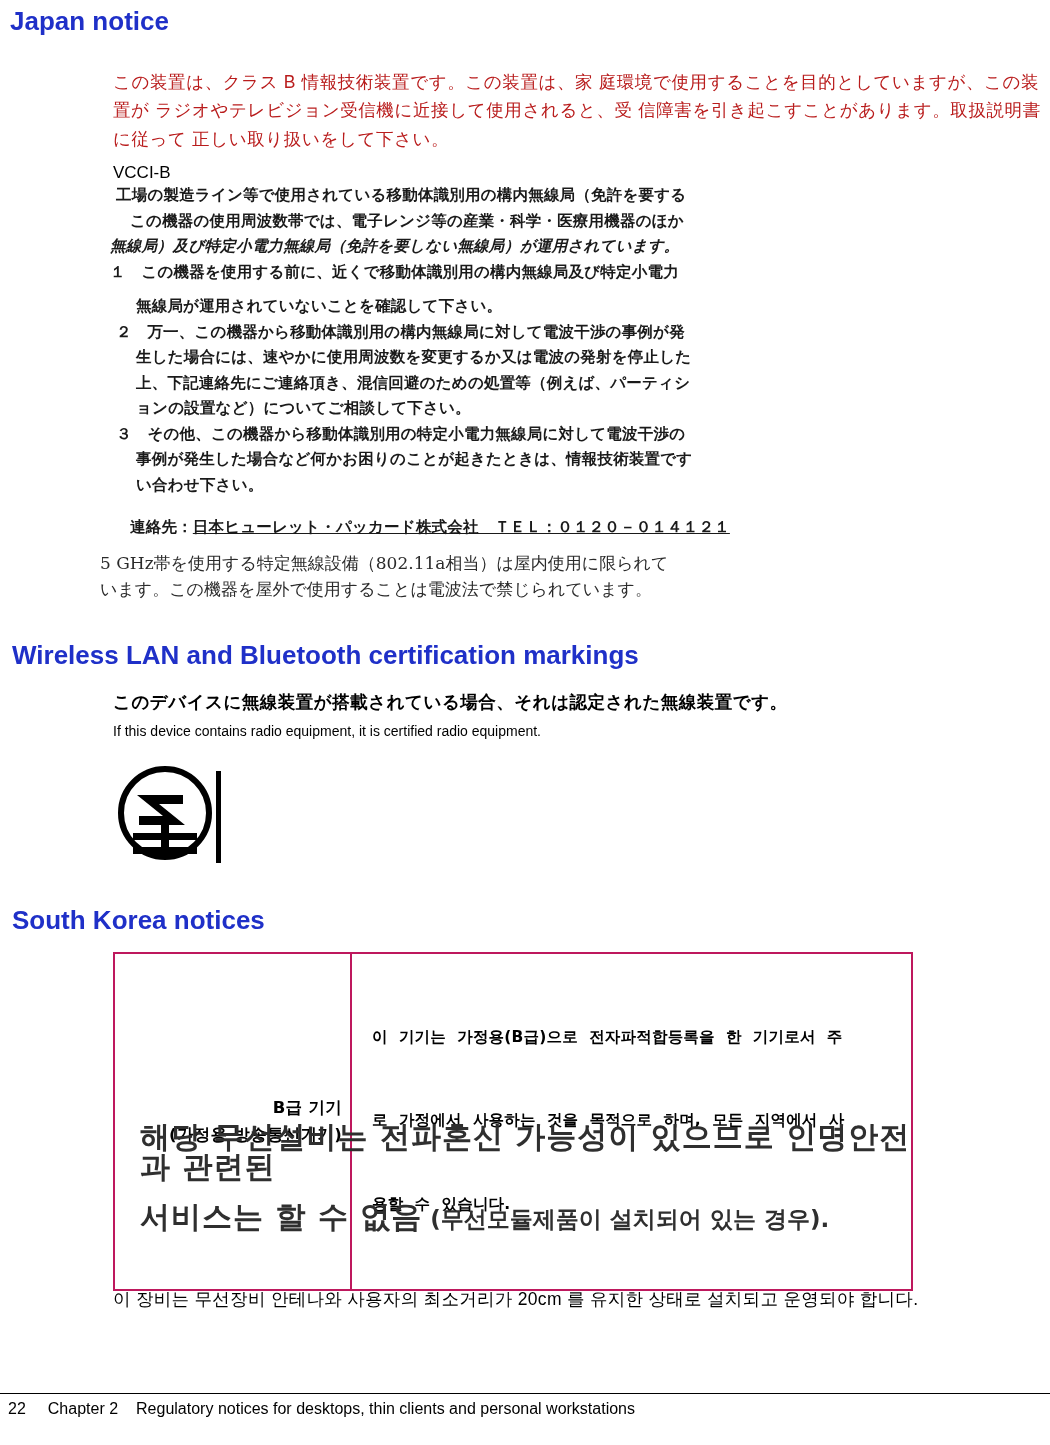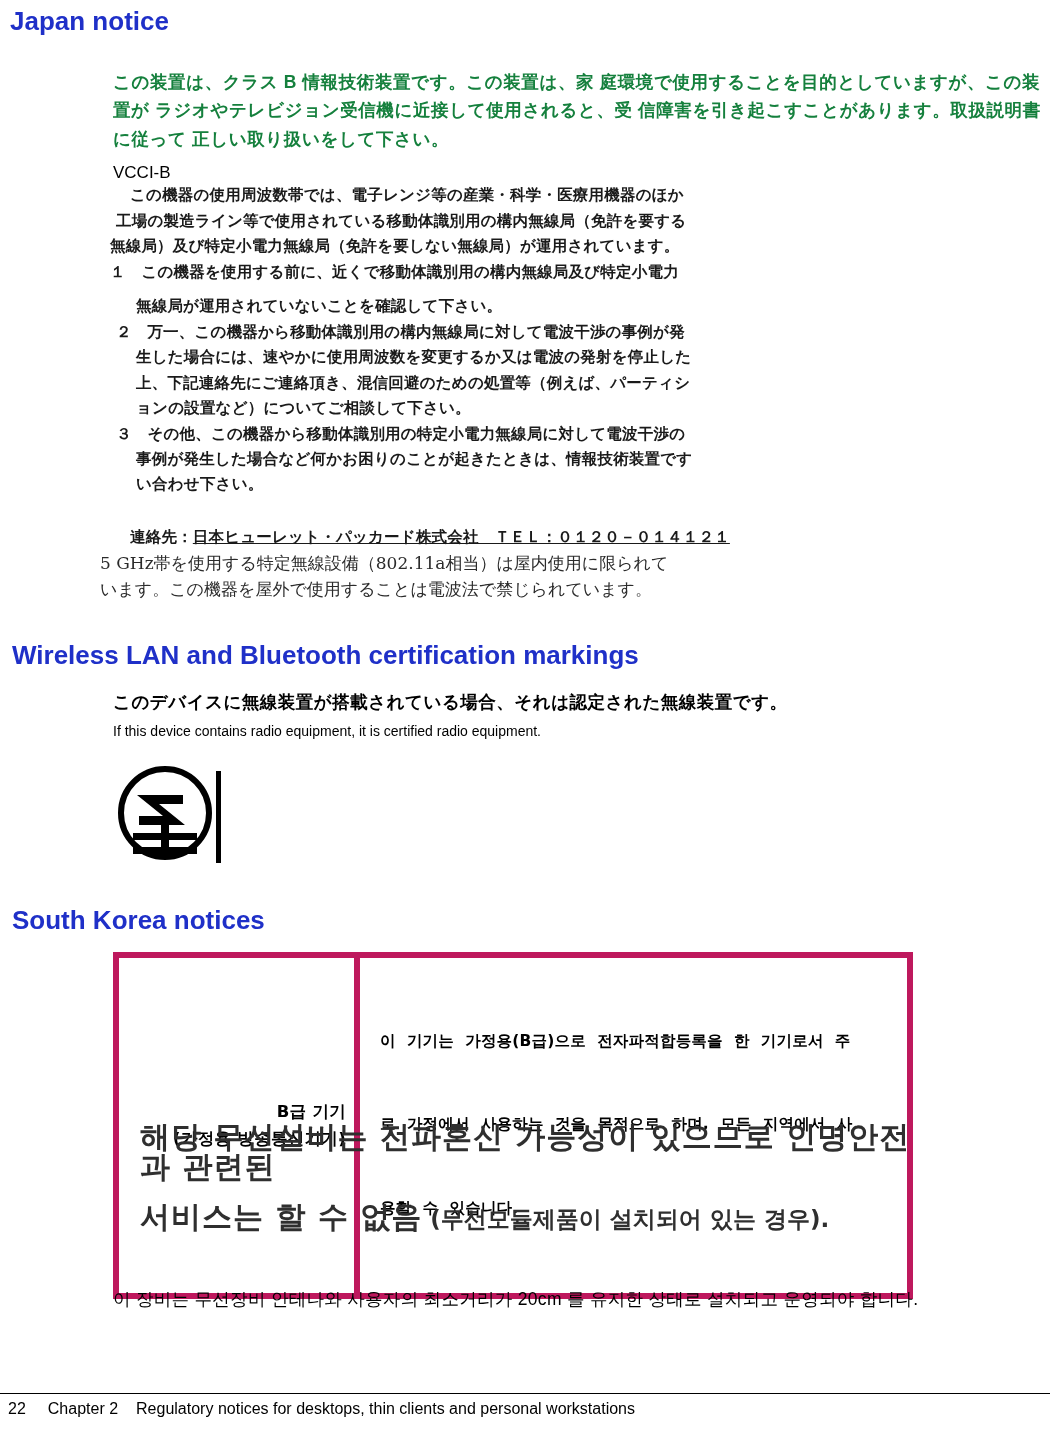--- a/index.html
+++ b/index.html
@@ -50,22 +50,21 @@
 
   
   .jp-para {
     position: absolute;
     left: 113px;
     top: 68px;
     width: 930px;
     font-size: 17.5px;
     line-height: 1.62;
     letter-spacing: 0.6px;
-    color: #15803d;
-    font-weight: bold;
+    color: #b91c1c;
   }
   .vcci {
     position: absolute;
     left: 113px;
     top: 163px;
     font-size: 17px;
     color: #000;
   }
 
   
@@ -79,30 +78,30 @@
   .scan-line {
     font-size: 15.5px;
     font-weight: bold;
     line-height: 1.0;
     letter-spacing: 0.2px;
     white-space: pre;
     font-family: "DejaVu Sans", sans-serif;
   }
   .scan-line.sl1 { margin-left: 22px; margin-bottom: 10px; }
   .scan-line.sl2 { margin-left: 8px; margin-bottom: 10px; }
-  .scan-line.sl3 { margin-left: 2px; margin-bottom: 10px; }
+  .scan-line.sl3 { margin-left: 2px; margin-bottom: 10px; font-style: italic; }
   .scan-line.sl4 { margin-left: 2px; margin-bottom: 19px; }
   .scan-line.sl5 { margin-left: 28px; margin-bottom: 10px; }
   .scan-line.sl6 { margin-left: 8px; margin-bottom: 10px; }
   .scan-line.sl7 { margin-left: 28px; margin-bottom: 10px; }
   .scan-line.sl8 { margin-left: 28px; margin-bottom: 10px; }
   .scan-line.sl9 { margin-left: 28px; margin-bottom: 10px; }
   .scan-line.sl10 { margin-left: 8px; margin-bottom: 10px; }
   .scan-line.sl11 { margin-left: 28px; margin-bottom: 10px; }
-  .scan-line.sl12 { margin-left: 28px; margin-bottom: 34px; font-family: Liberation Mono, monospace; }
+  .scan-line.sl12 { margin-left: 28px; margin-bottom: 24px; }
   .scan-contact {
     font-size: 15.5px;
     font-weight: bold;
     margin-left: 22px;
     letter-spacing: 0.2px;
     font-family: "DejaVu Sans", sans-serif;
   }
   .scan-contact .ul {
     text-decoration: underline;
   }
@@ -144,21 +143,21 @@
   
   .kr-table {
     position: absolute;
     left: 113px;
     top: 952px;
     border: 2px solid #000;
     border-collapse: collapse;
     width: 800px;
   }
   .kr-table td {
-    border: 6px solid #be185d;
+    border: 2px solid #be185d;
     padding: 14px 8px;
     vertical-align: middle;
     font-family: "DejaVu Sans", sans-serif;
   }
   .kr-td-left {
     width: 205px;
     font-size: 16.5px;
     font-weight: bold;
     line-height: 1.65;
     text-align: right;
@@ -236,22 +235,22 @@
 
 <div class="page">
 
   <h1 class="section-heading h-japan">Japan notice</h1>
 
   <div class="jp-para">この装置は、クラス B 情報技術装置です。この装置は、家 庭環境で使用することを目的としていますが、この装置が ラジオやテレビジョン受信機に近接して使用されると、受 信障害を引き起こすことがあります。取扱説明書に従って 正しい取り扱いをして下さい。</div>
 
   <div class="vcci">VCCI-B</div>
 
   <div class="scan-block">
+    <div class="scan-line sl2">工場の製造ライン等で使用されている移動体識別用の構内無線局（免許を要する</div>
     <div class="scan-line sl1">この機器の使用周波数帯では、電子レンジ等の産業・科学・医療用機器のほか</div>
-    <div class="scan-line sl2">工場の製造ライン等で使用されている移動体識別用の構内無線局（免許を要する</div>
     <div class="scan-line sl3">無線局）及び特定小電力無線局（免許を要しない無線局）が運用されています。</div>
     <div class="scan-line sl4">１　この機器を使用する前に、近くで移動体識別用の構内無線局及び特定小電力</div>
     <div class="scan-line sl5">無線局が運用されていないことを確認して下さい。</div>
     <div class="scan-line sl6">２　万一、この機器から移動体識別用の構内無線局に対して電波干渉の事例が発</div>
     <div class="scan-line sl7">生した場合には、速やかに使用周波数を変更するか又は電波の発射を停止した</div>
     <div class="scan-line sl8">上、下記連絡先にご連絡頂き、混信回避のための処置等（例えば、パーティシ</div>
     <div class="scan-line sl9">ョンの設置など）についてご相談して下さい。</div>
     <div class="scan-line sl10">３　その他、この機器から移動体識別用の特定小電力無線局に対して電波干渉の</div>
     <div class="scan-line sl11">事例が発生した場合など何かお困りのことが起きたときは、情報技術装置です</div>
     <div class="scan-line sl12">い合わせ下さい。</div>

